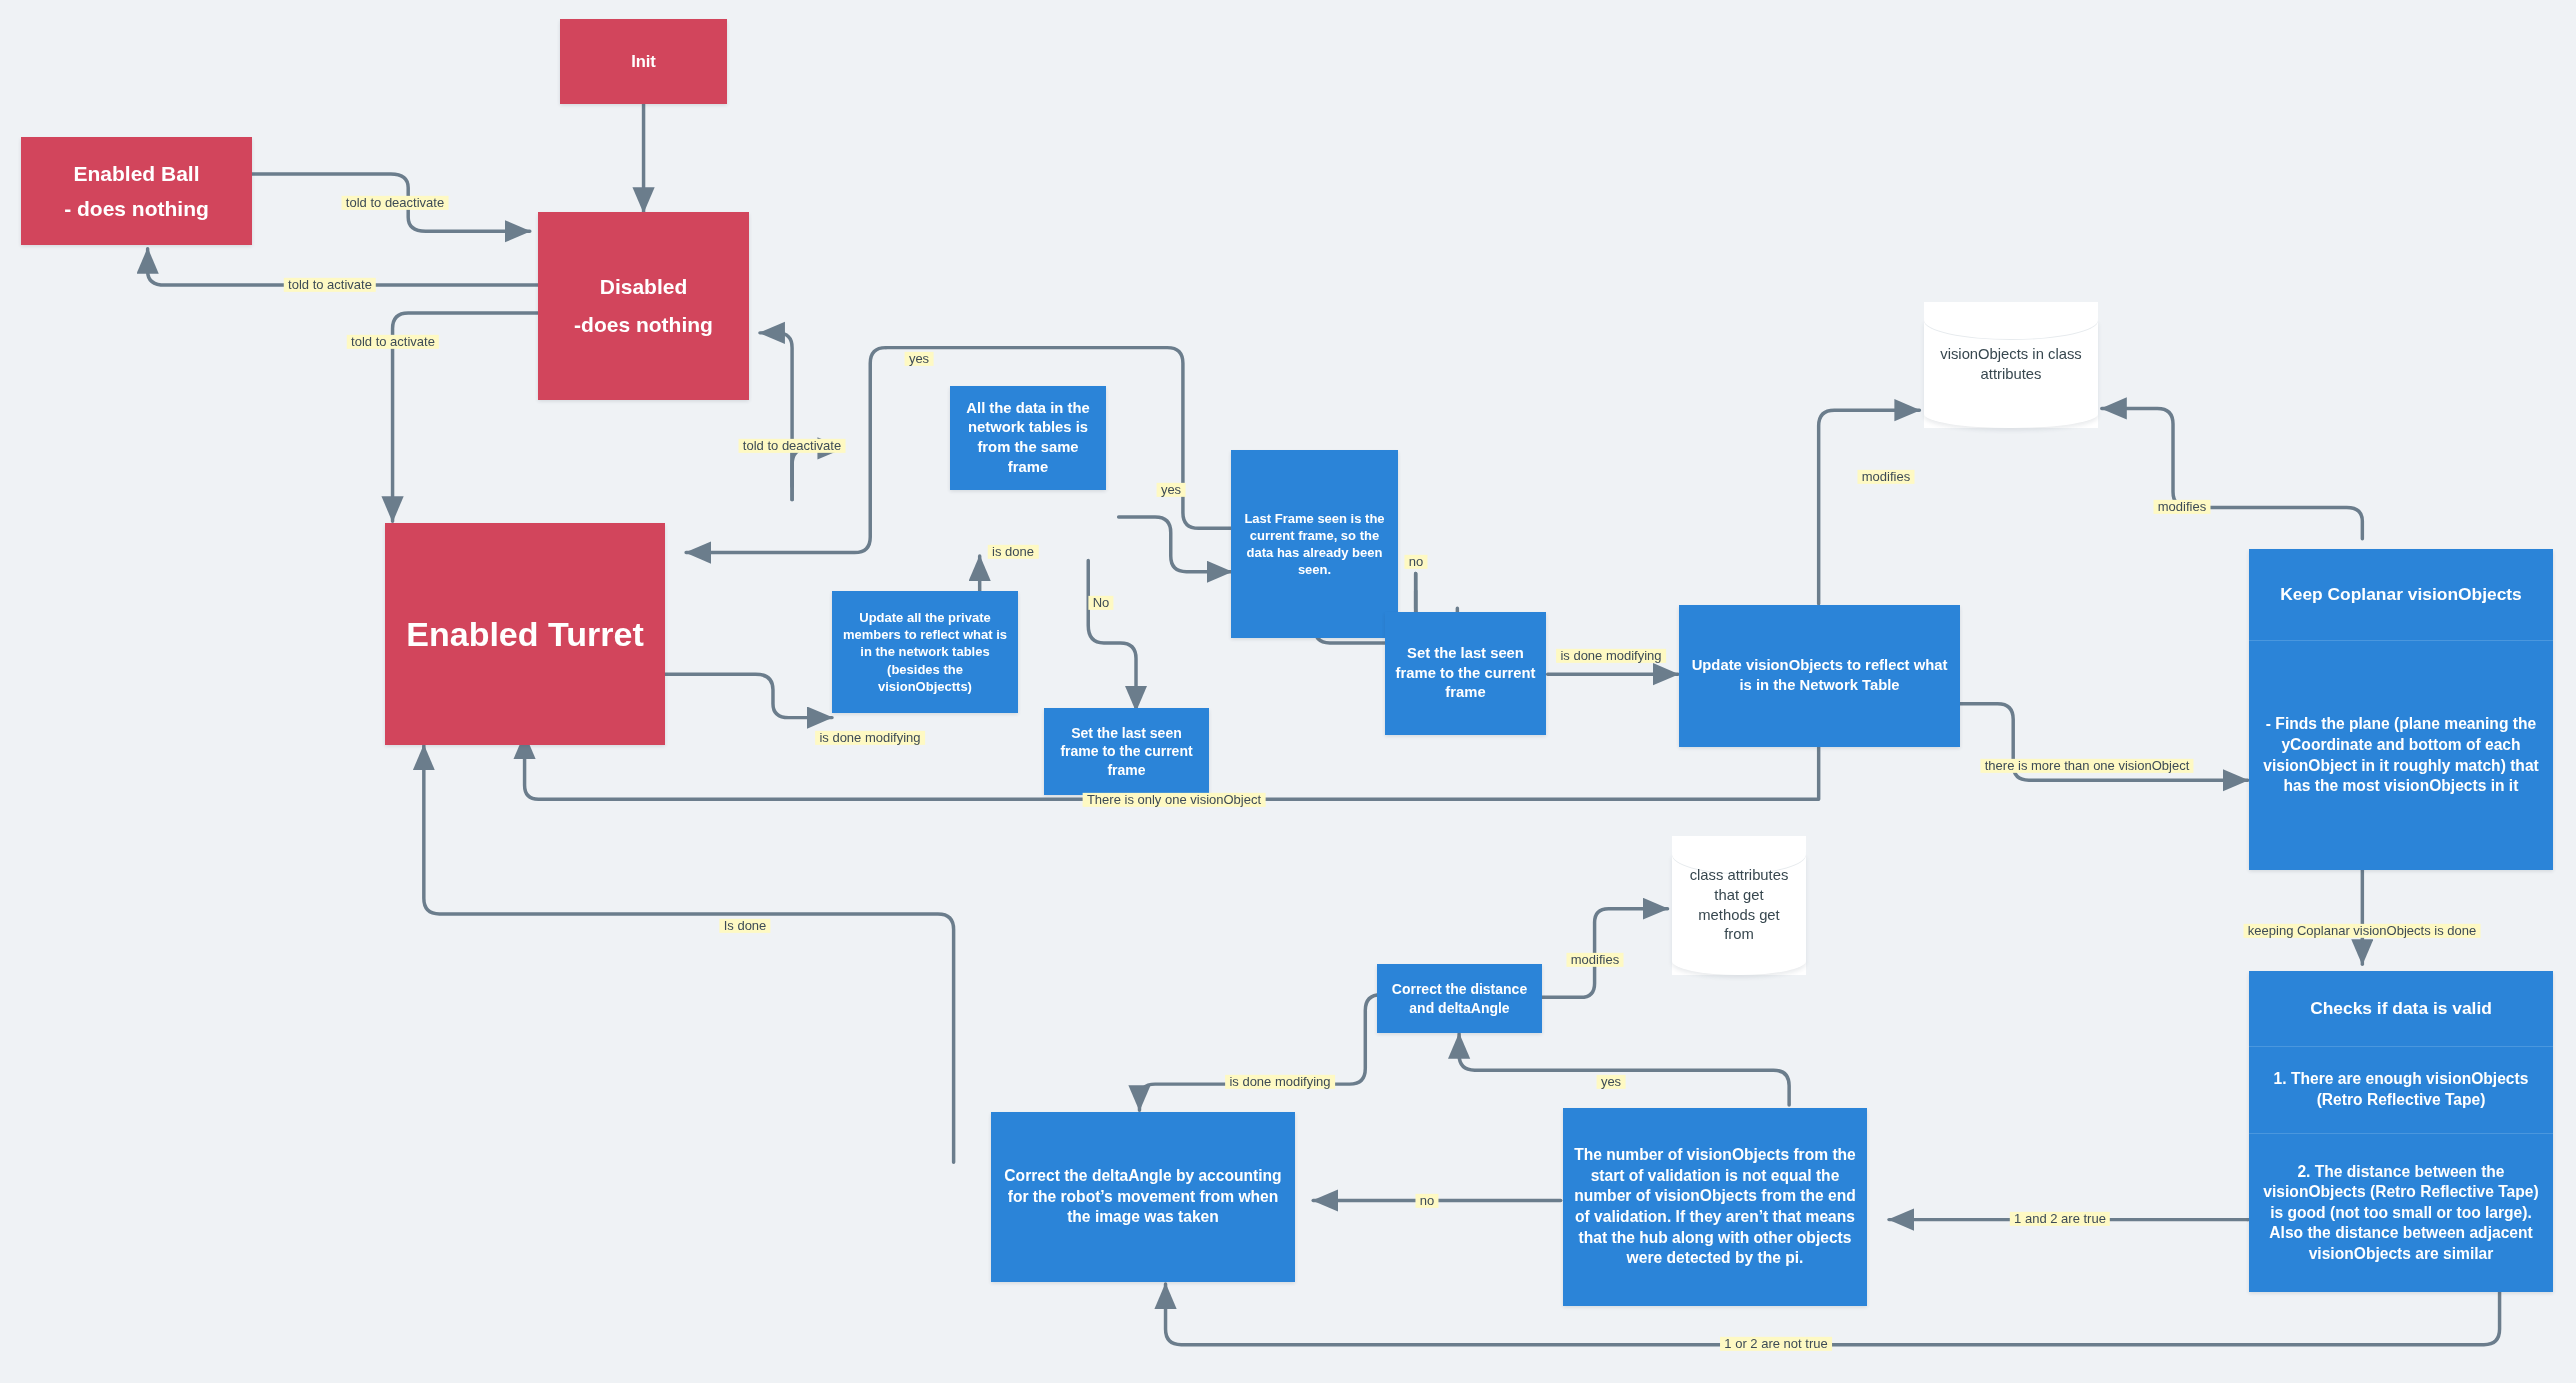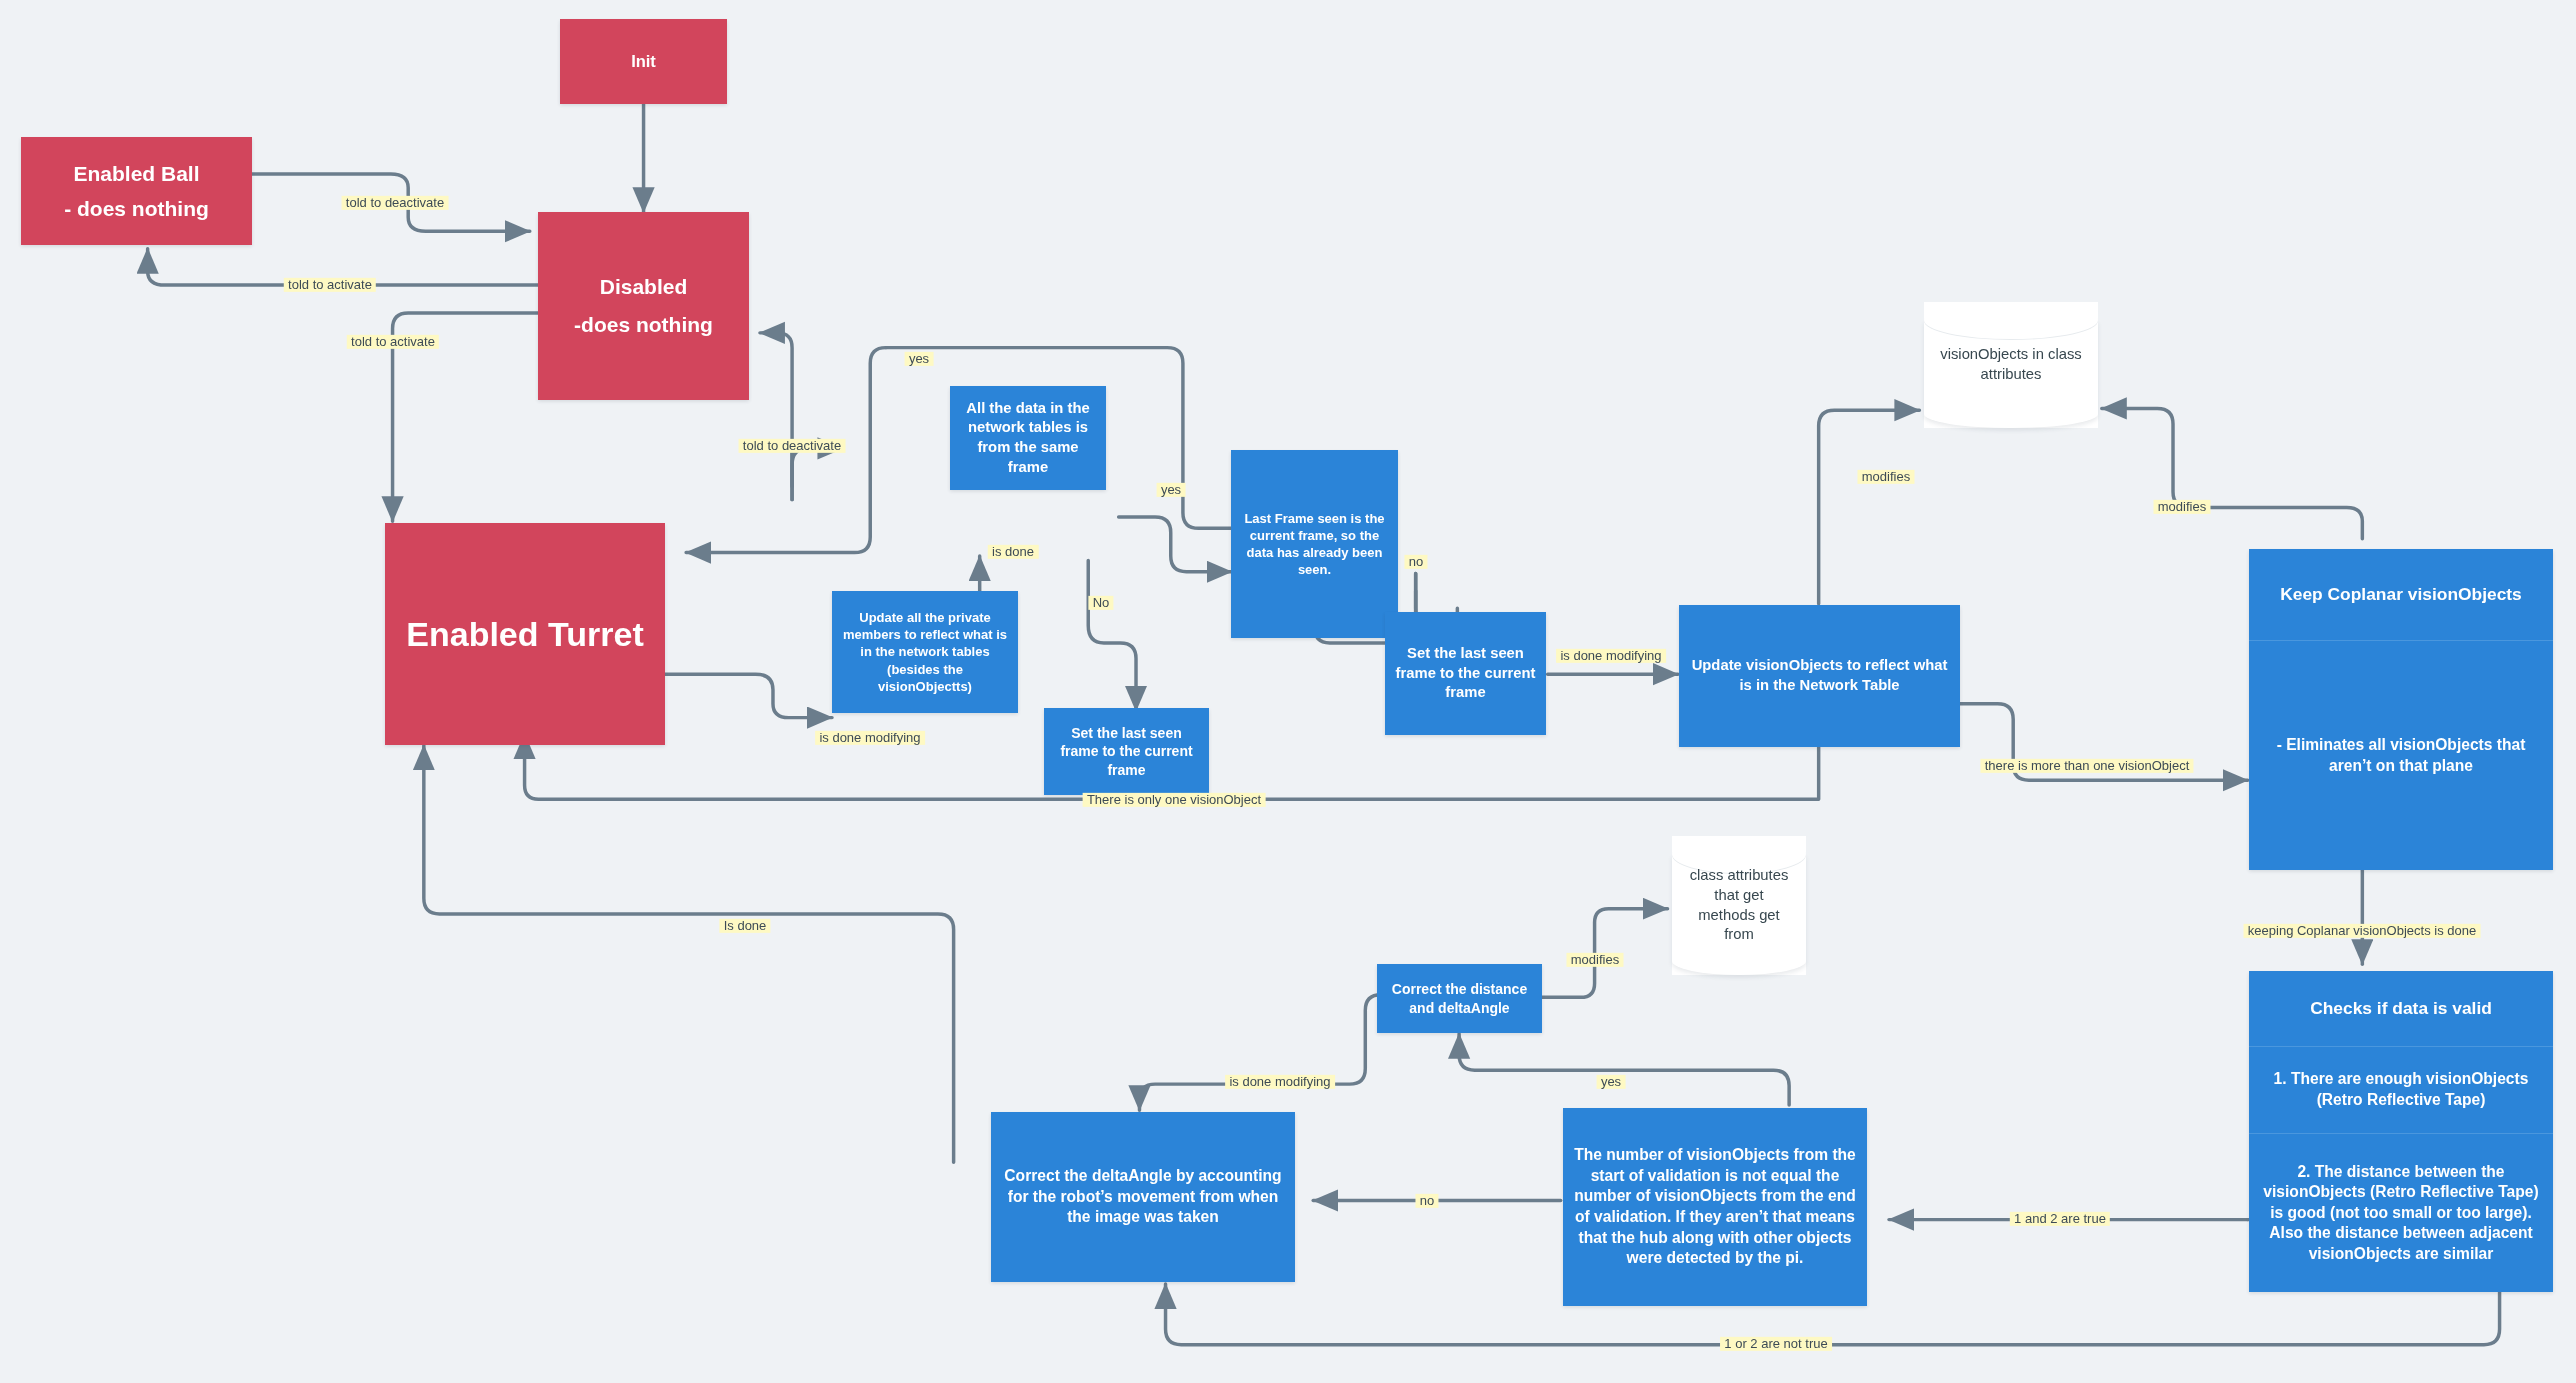--- a/index.html
+++ b/index.html
@@ -153,22 +153,22 @@
   </div>
 
   <div class="node blue" style="left:1563px;top:1108px;width:304px;height:198px;font-size:15.6px;">
     <span>The number of visionObjects from the start of validation is not equal the number of visionObjects from the end of validation. If they aren’t that means that the hub along with other objects were detected by the pi.</span>
   </div>
 
   <div class="node blue compound" style="left:2249px;top:549px;width:304px;height:321px;font-size:15.6px;">
     <div class="hdr" style="height:92px;font-size:17.4px;">
       <span>Keep Coplanar visionObjects</span>
     </div>
-    <div class="sec last">
-      <span>- Eliminates all visionObjects that aren’t on that plane</span>
+    <div class="sec" style="border-bottom:none;">
+      <span>- Finds the plane (plane meaning the yCoordinate and bottom of each visionObject in it roughly match) that has the most visionObjects in it</span>
     </div>
   </div>
 
   <div class="node blue compound" style="left:2249px;top:971px;width:304px;height:321px;font-size:15.6px;">
     <div class="hdr" style="height:76px;font-size:17.4px;">
       <span>Checks if data is valid</span>
     </div>
     <div class="sec" style="flex:0 0 87px;">
       <span>1. There are enough visionObjects (Retro Reflective Tape)</span>
     </div>

